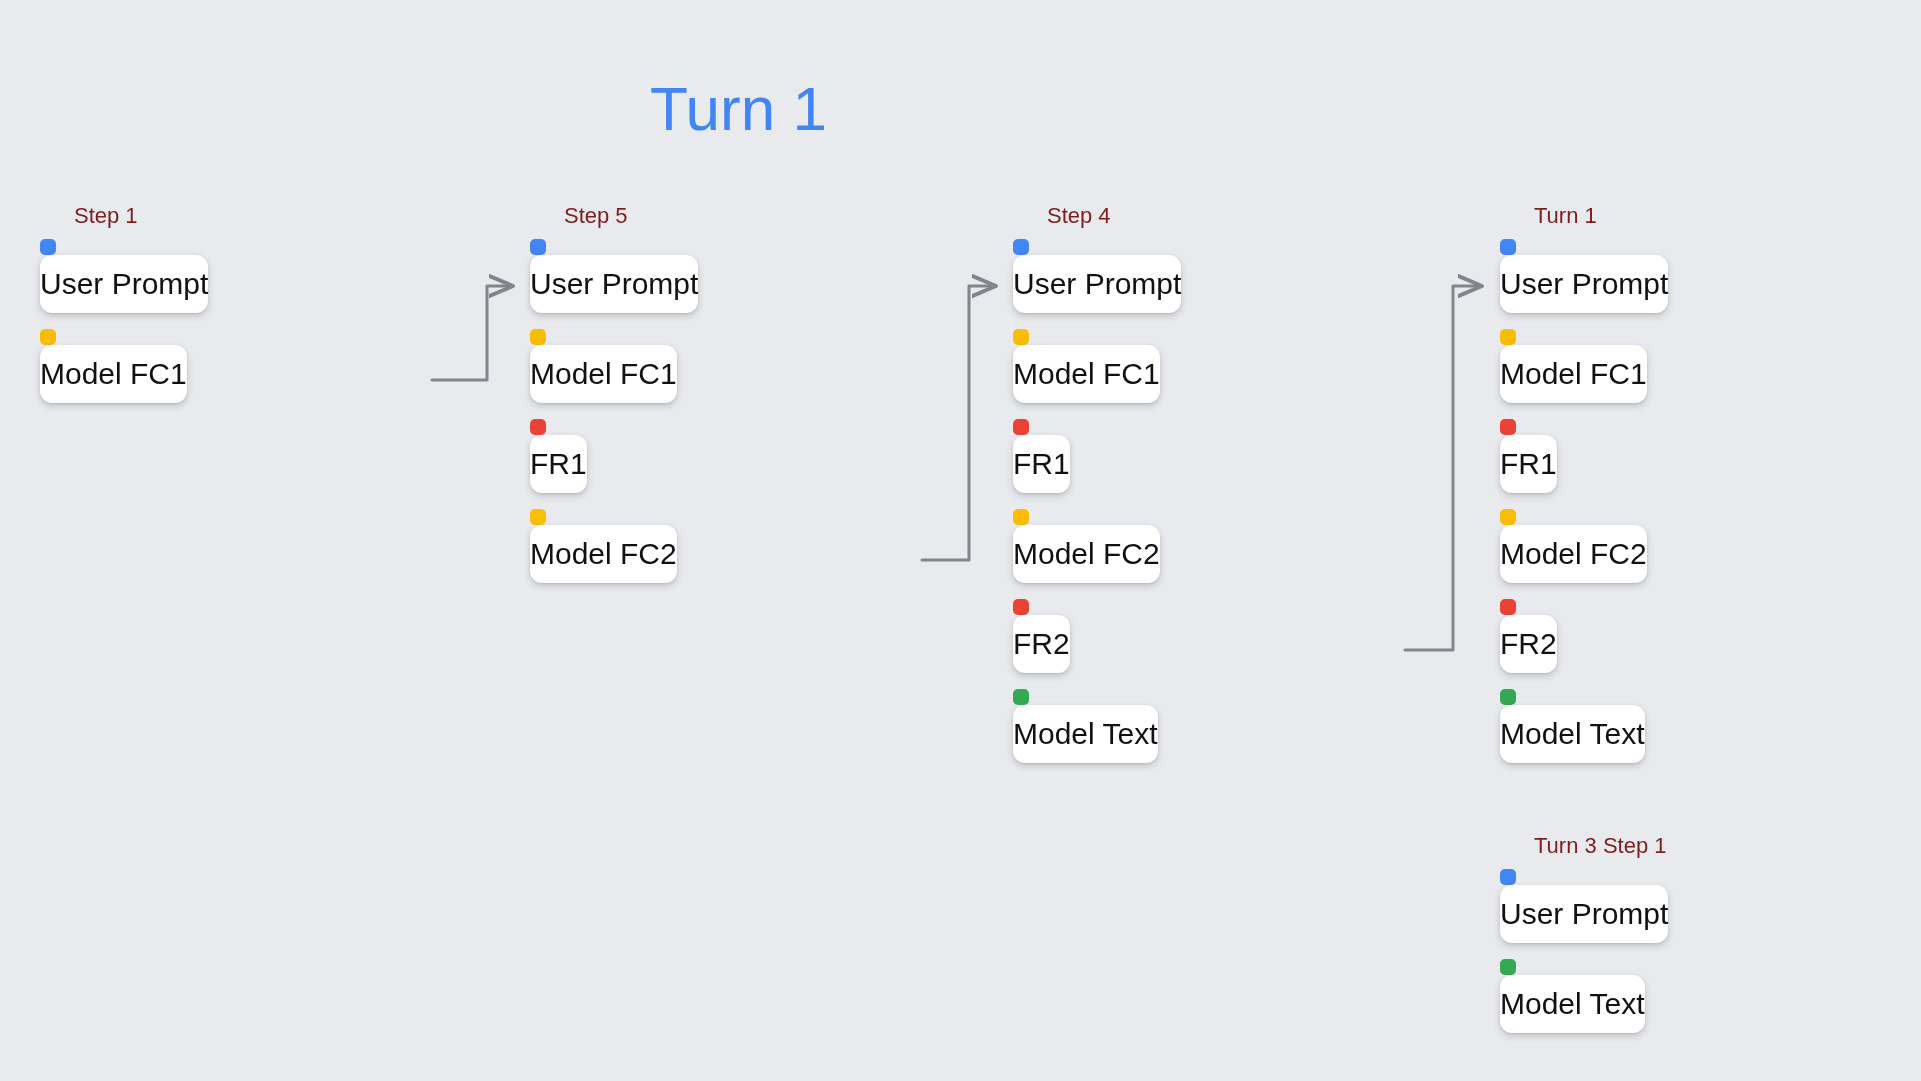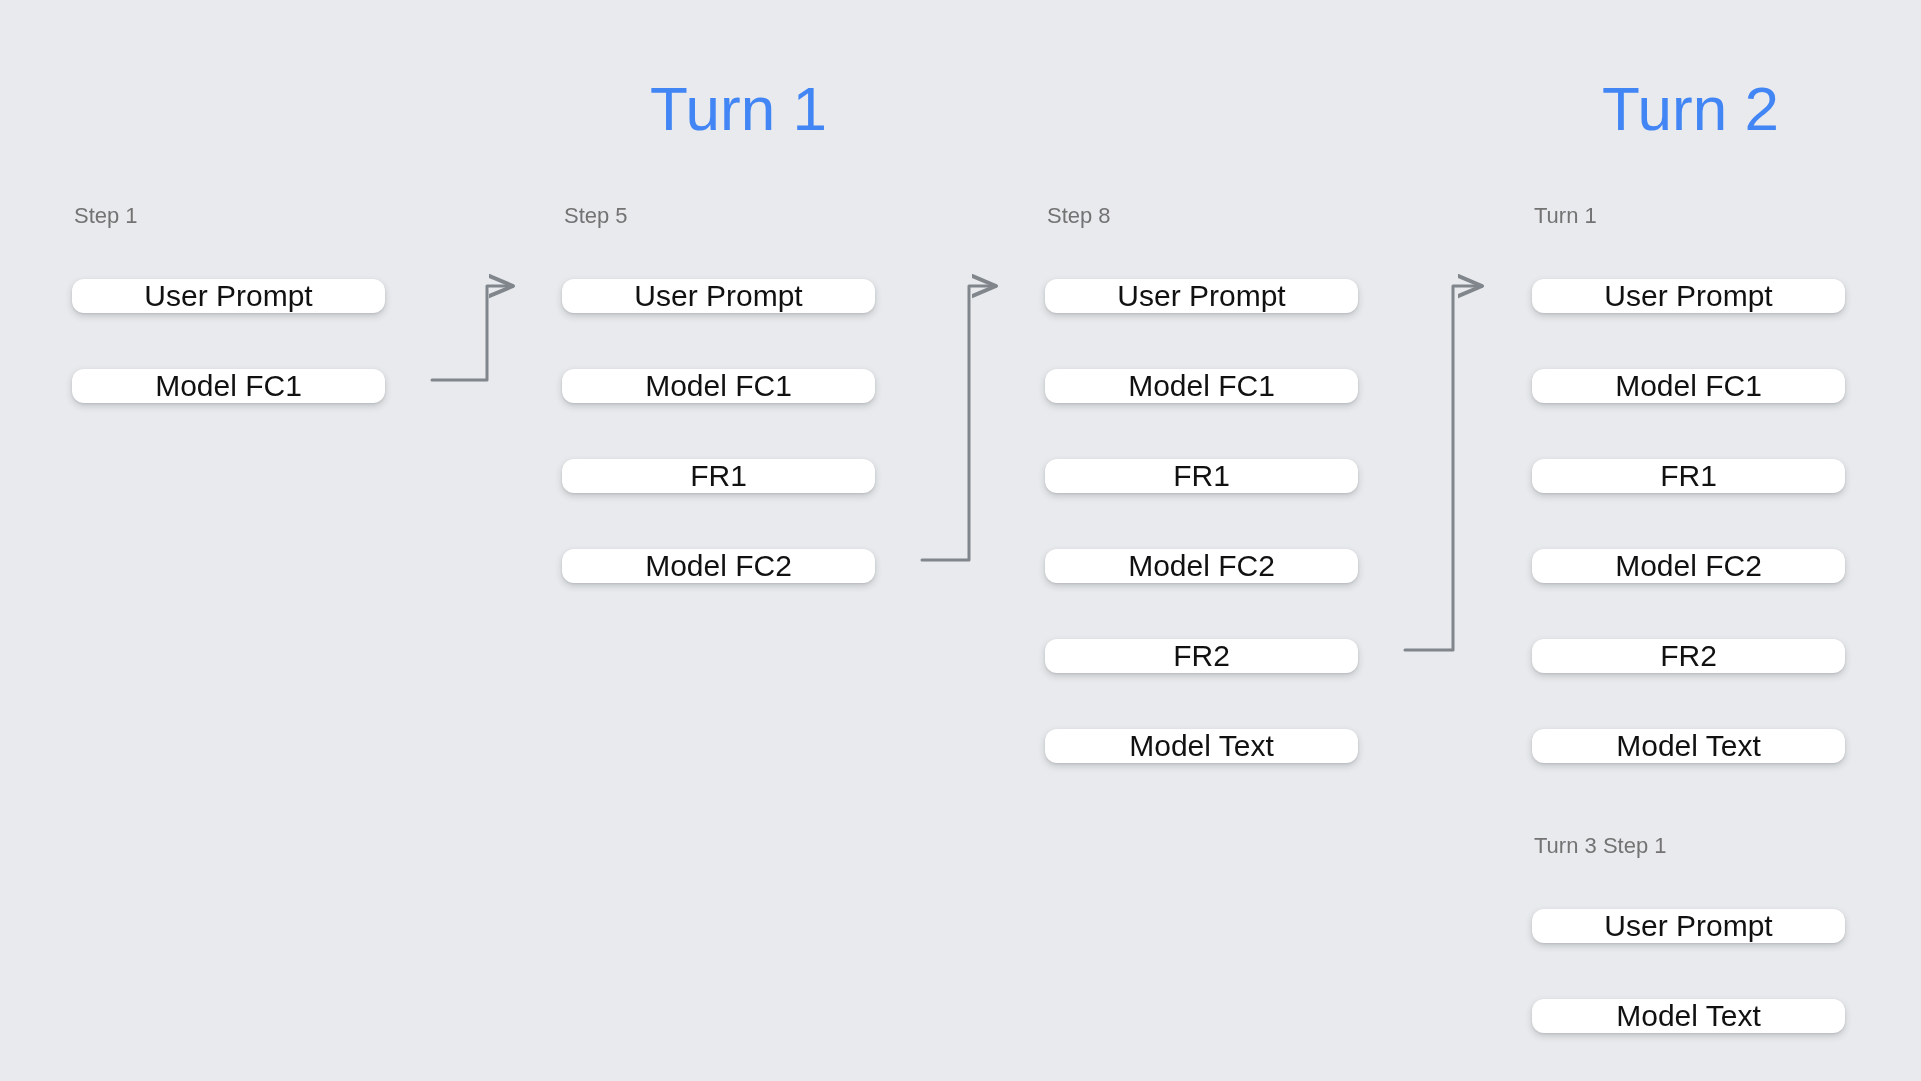--- a/index.html
+++ b/index.html
@@ -35,32 +35,33 @@
   #turn1-heading { left: 650px; top: 58px; }
   #turn2-heading { left: 1602px; top: 58px; }
 
   
   .column {
     position: absolute;
     width: 340px;
   }
   .col-label {
     font-size: 22px;
-    color: #737373;
+    color: #7f1d1d;
     line-height: 1;
     margin: 0 0 12px 34px;
     white-space: nowrap;
   }
 
   .row {
     position: relative;
     display: flex;
-    align-items: flex-end;
+    align-items: flex-start;
     height: 74px;
     margin-bottom: 16px;
+    flex-direction: column;
   }
   .row:last-child { margin-bottom: 0; }
 
   .bar {
     width: 16px;
     border-radius: 5px;
     flex: 0 0 16px;
     margin-right: 16px;
   }
   .bar.blue   { background: #4285f4; }
@@ -97,21 +98,20 @@
     height: 1081px;
     pointer-events: none;
   }
 </style>
 </head>
 <body>
 
 <div id="canvas">
 
   <div class="turn-heading" id="turn1-heading">Turn 1</div>
-  <div class="turn-heading" id="turn2-heading">Turn 2</div>
 
   <svg id="connectors" viewBox="0 0 1921 1081" xmlns="http://www.w3.org/2000/svg">
     <defs>
       <marker id="ah" markerWidth="10" markerHeight="10" refX="8" refY="4" orient="auto" markerUnits="strokeWidth">
         <path d="M0,0.6 L8,4 L0,7.4" fill="none" stroke="#80868b" stroke-width="1.3" stroke-linecap="round" stroke-linejoin="round"></path>
       </marker>
     </defs>
 
     <path d="M 432 360 L 487 360 L 487 266 L 513 266" fill="none" stroke="#80868b" stroke-width="3" stroke-linecap="round" stroke-linejoin="round" marker-end="url(#ah)"></path>
 
@@ -150,21 +150,21 @@
           <div class="card">FR1</div>
         </div>
         <div class="row">
           <div class="bar yellow"></div>
           <div class="card">Model FC2</div>
         </div>
       </div>
   </div>
 
   <div class="column" id="col-step3">
-    <div class="col-label">Step 8</div>
+    <div class="col-label">Step 4</div>
     <div class="rows">
         <div class="row">
           <div class="bar blue"></div>
           <div class="card">User Prompt</div>
         </div>
         <div class="row">
           <div class="bar yellow"></div>
           <div class="card">Model FC1</div>
         </div>
         <div class="row">

